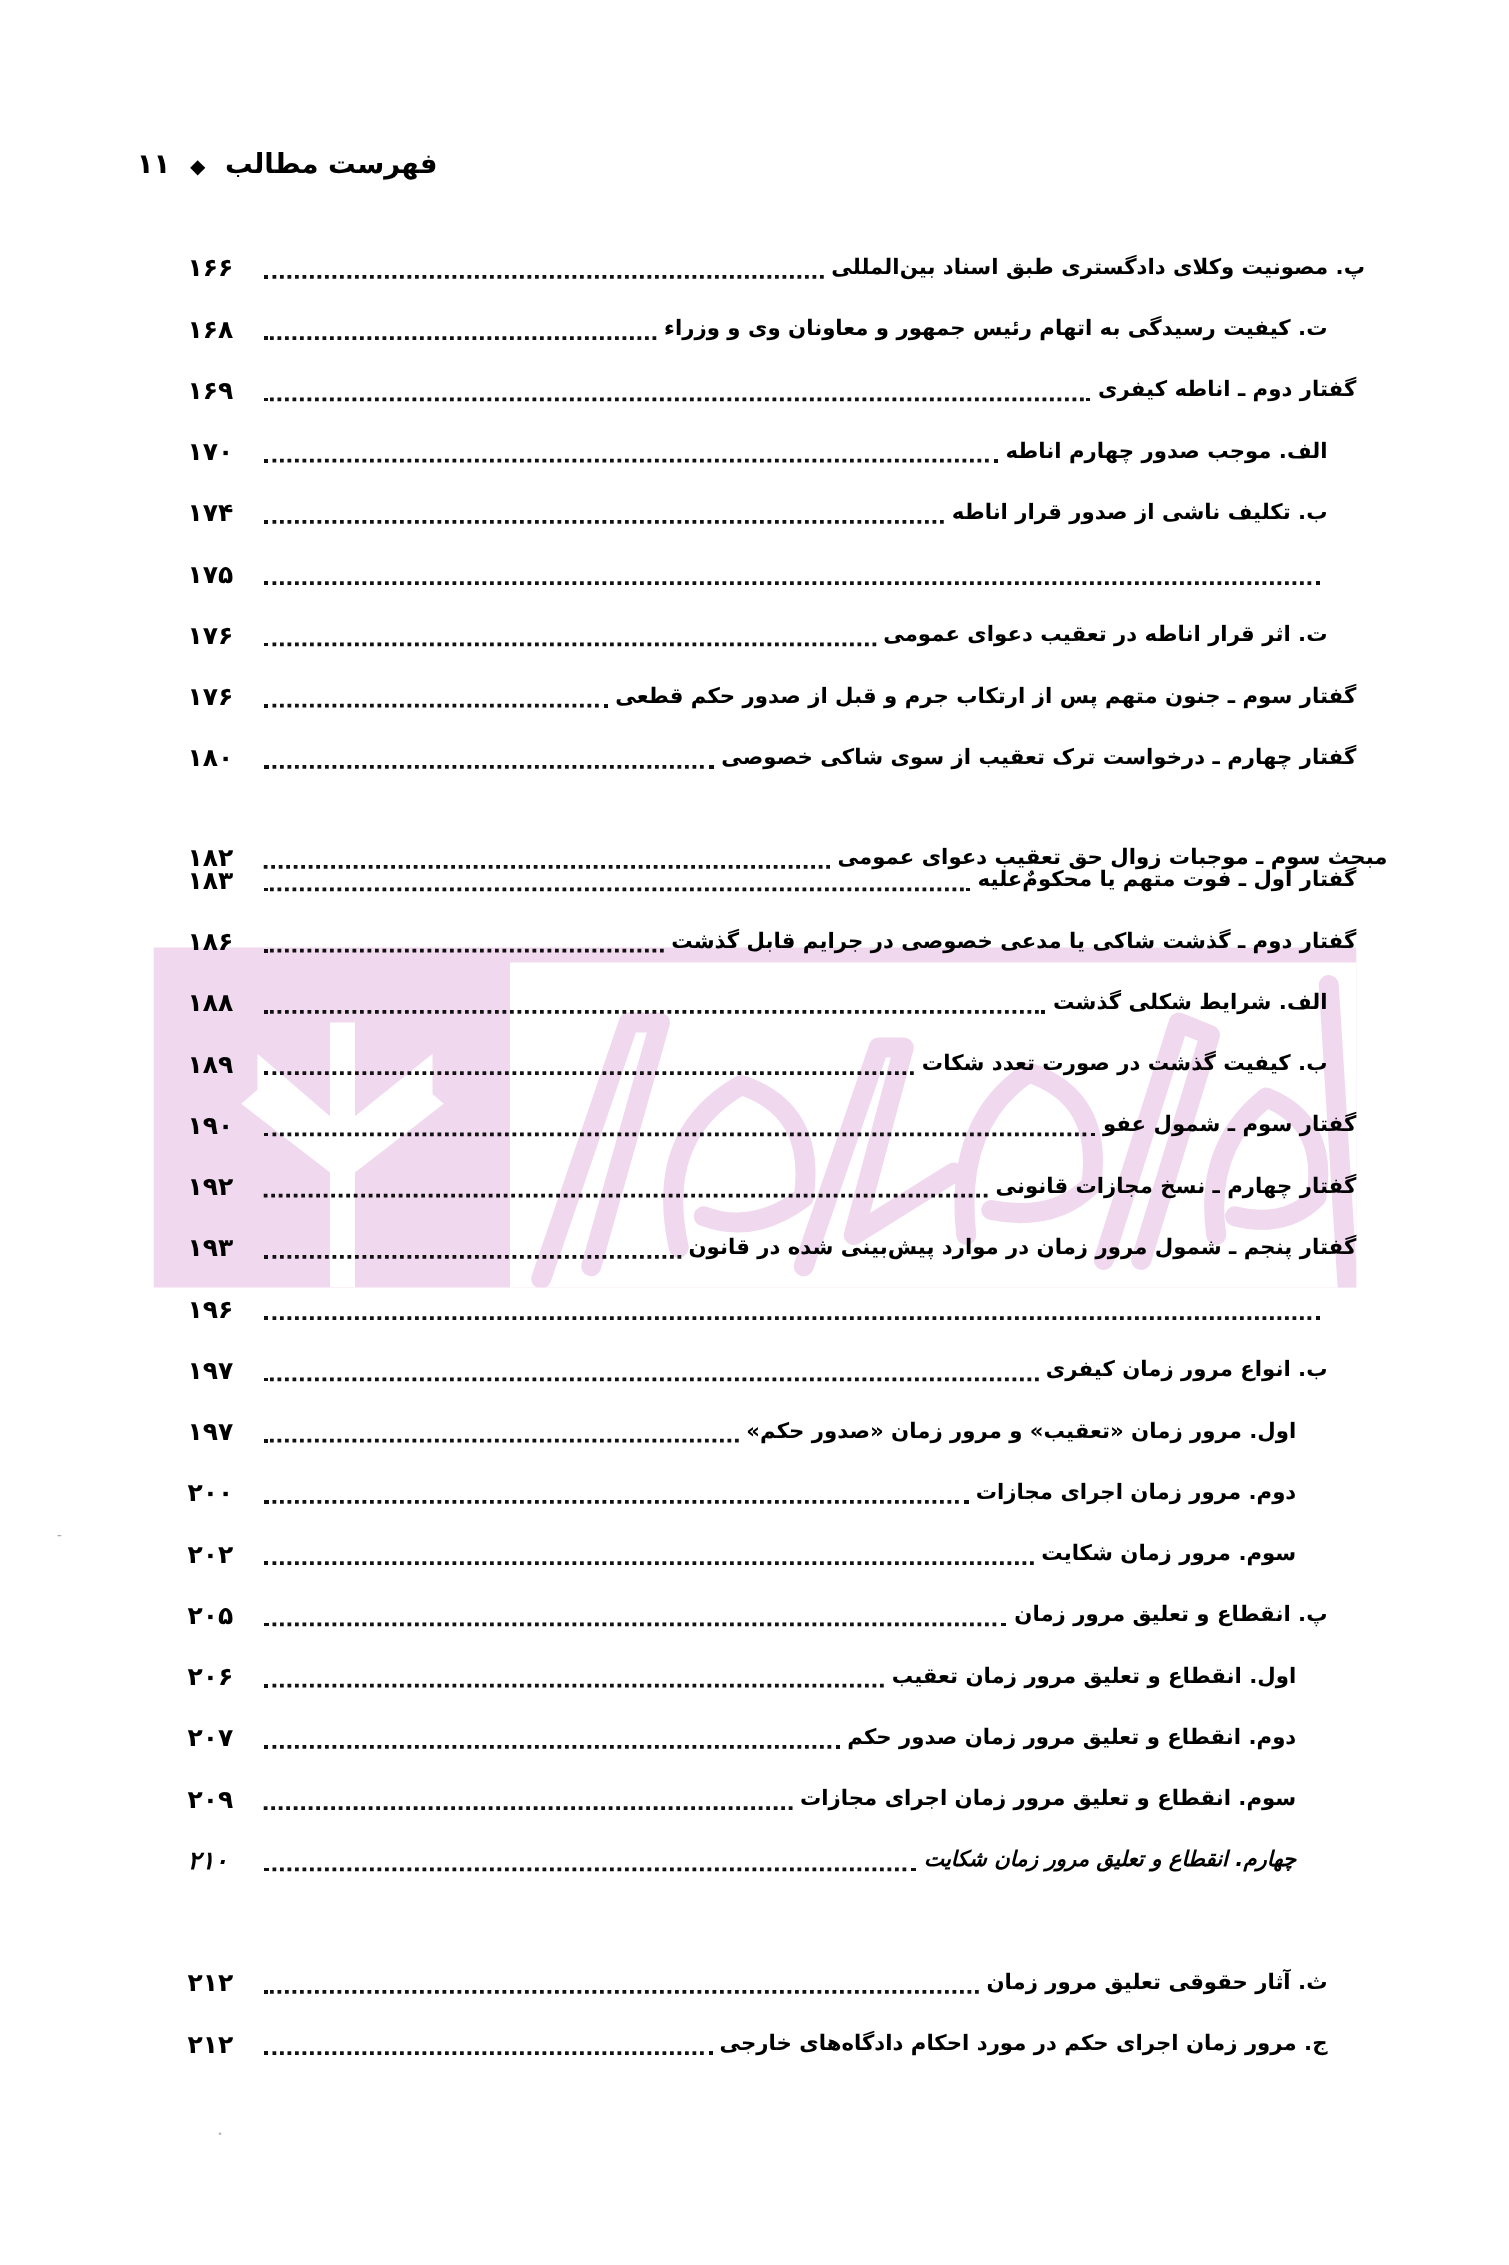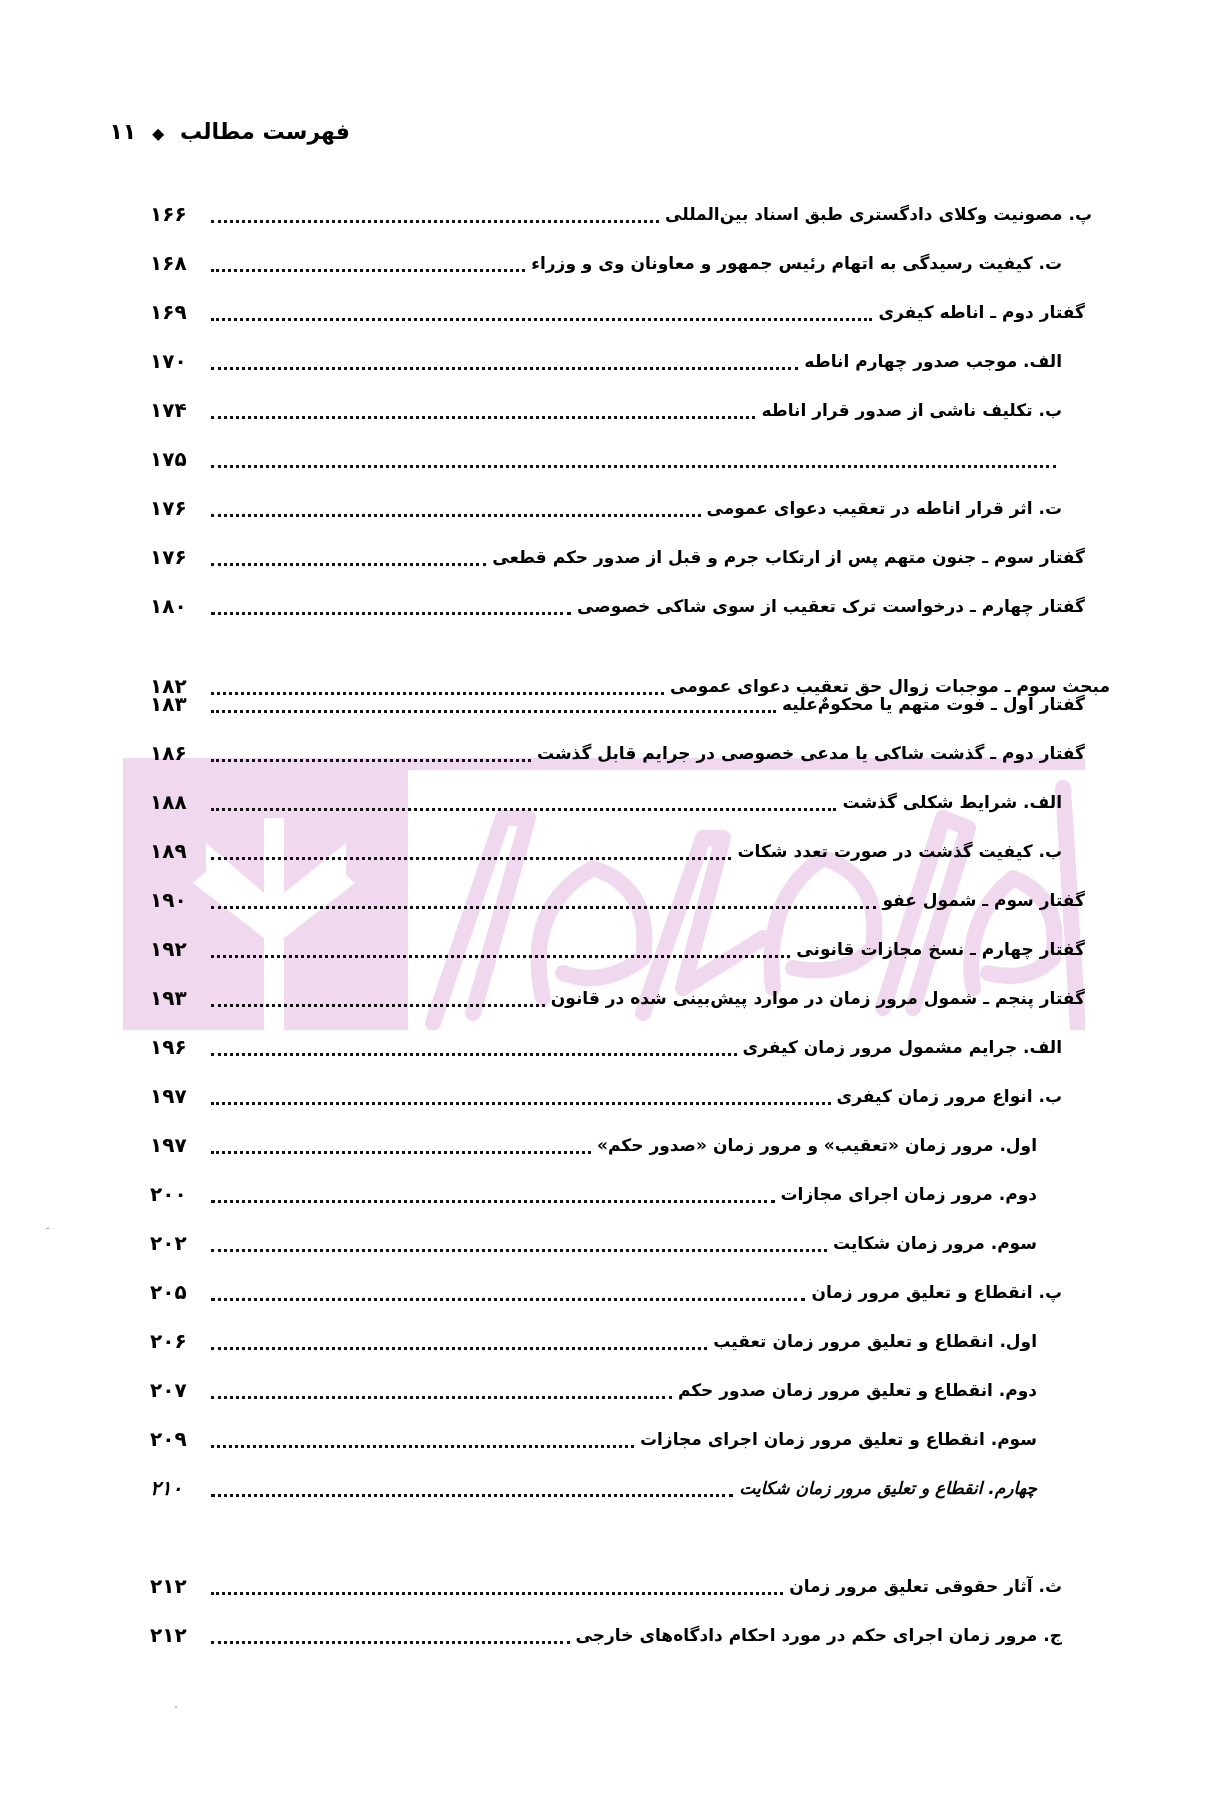--- a/index.html
+++ b/index.html
@@ -136,21 +136,20 @@
     <span class="ttl">گفتار چهارم ـ نسخ مجازات قانونی</span>
   </div>
   <div class="row" style="top:978px;right:122px;">
     <span class="pg">۱۹۳</span>
     <span class="leader"></span>
     <span class="ttl">گفتار پنجم ـ شمول مرور زمان در موارد پیش‌بینی شده در قانون</span>
   </div>
   <div class="row" style="top:1027px;right:145px;">
     <span class="pg">۱۹۶</span>
     <span class="leader"></span>
-    <span class="ttl">الف. جرایم مشمول مرور زمان کیفری</span>
   </div>
   <div class="row" style="top:1076px;right:145px;">
     <span class="pg">۱۹۷</span>
     <span class="leader"></span>
     <span class="ttl">ب. انواع مرور زمان کیفری</span>
   </div>
   <div class="row" style="top:1125px;right:170px;">
     <span class="pg">۱۹۷</span>
     <span class="leader"></span>
     <span class="ttl">اول. مرور زمان «تعقیب» و مرور زمان «صدور حکم»</span>

